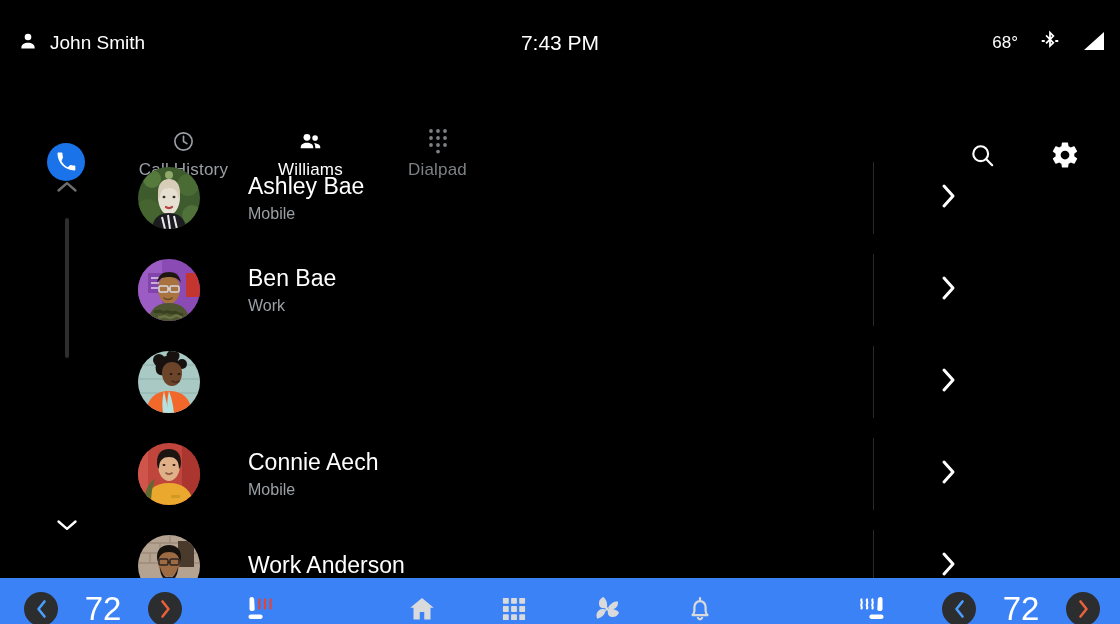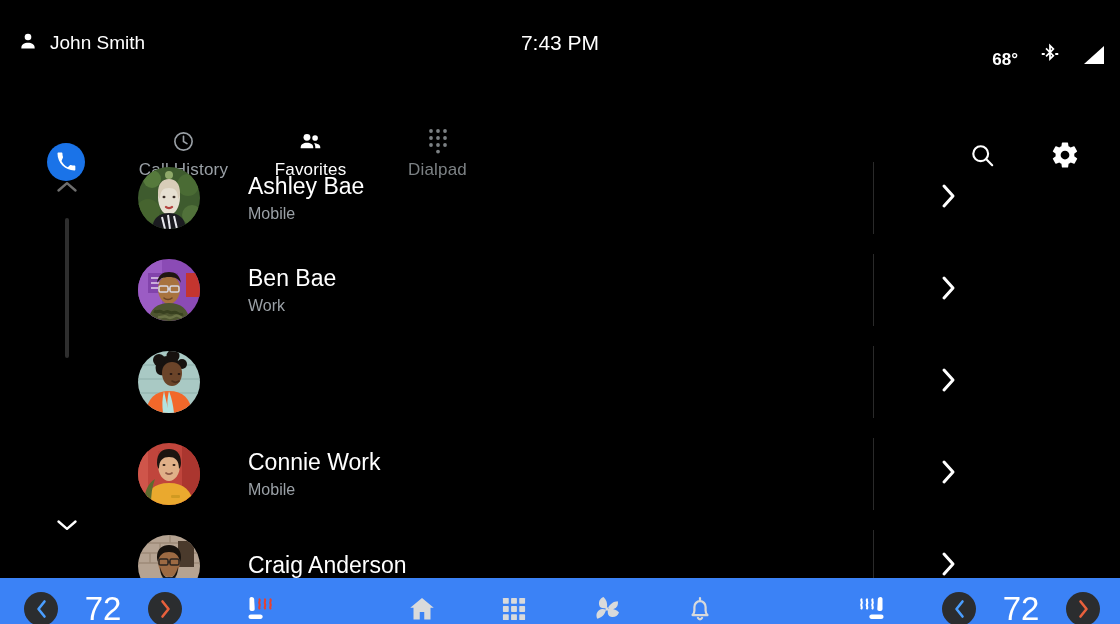--- a/index.html
+++ b/index.html
@@ -19,21 +19,21 @@
   }
   .sb-left { display:flex; align-items:center; gap:12px; padding-left:18px; }
   .sb-user-name { color:#fff; font-size:19px; }
   .sb-clock {
     position:absolute; left:0; right:0; top:0; height:54px;
     display:flex; align-items:center; justify-content:center;
     color:#fff; font-size:21px; pointer-events:none;text-align:right;
   }
   .sb-right {
     position:absolute; right:14px; top:0; height:54px;
-    display:flex; align-items:flex-end; gap:22px;font-weight:bold;
+    display:flex; align-items:center; gap:22px;
   }
   .sb-temp { color:#fff; font-size:17px; }
 
   
   .tabbar {
     position:absolute; top:54px; left:0; width:1120px; height:82px;
   }
   .phone-badge {
     position:absolute; left:47px; top:73px;
     width:38px; height:38px; border-radius:50%;
@@ -186,21 +186,21 @@
 
       <div class="tab active">
         <span class="tab-ico">
           <svg width="25" height="25" viewBox="0 0 24 24" fill="#ffffff">
             <circle cx="8.6" cy="8" r="3.3"></circle>
             <circle cx="16.4" cy="8.6" r="2.7"></circle>
             <path d="M2.6 17.4c0-2.7 2.7-4.2 6-4.2s6 1.5 6 4.2v1.1H2.6z"></path>
             <path d="M15.4 13.6c2.8.15 6 1.3 6 3.8v1.1h-4.8v-1.1c0-1.5-.45-2.8-1.2-3.8z"></path>
           </svg>
         </span>
-        <span class="tab-label">Favorites</span>
+        <span class="tab-label">Williams</span>
       </div>
 
 
       <div class="tab dimmer">
         <span class="tab-ico">
           <svg width="22" height="26" viewBox="0 0 22 26" fill="#7c8184">
             <circle cx="4" cy="3" r="1.9"></circle>
               <circle cx="11" cy="3" r="1.9"></circle>
               <circle cx="18" cy="3" r="1.9"></circle>
             <circle cx="4" cy="10" r="1.9"></circle>
@@ -358,21 +358,21 @@
           <path d="M19 20c0-10 5-14 12-14s12 4 12 14c0 3-1 5-2 6 0-9-4-12-10-12s-10 3-10 12c-1-1-2-3-2-6z" fill="#1c1410"></path>
           <ellipse cx="26" cy="22" rx="1.5" ry="1.1" fill="#2a1c14"></ellipse>
           <ellipse cx="36" cy="22" rx="1.5" ry="1.1" fill="#2a1c14"></ellipse>
           <path d="M28 30c1.6 1.2 4.4 1.2 6 0" stroke="#8f5a46" stroke-width="1.7" fill="none" stroke-linecap="round"></path>
           <path d="M6 62c2-14 10-22 25-22s23 8 25 22z" fill="#eaa92e"></path>
           <path d="M17 36c-3 8-4 16-4 26h-7c0-12 3-21 11-26z" fill="#5d6b2e"></path>
           <rect x="33" y="52" width="9" height="3" rx="1.2" fill="#d09a22"></rect>
         </svg>
       </div>
       <div class="row-text">
-        <div class="row-name">Connie Work</div>
+        <div class="row-name">Connie Aech</div>
         <div class="row-sub">Mobile</div>
       </div>
       <div class="row-divider"></div>
       <div class="row-chev">
         <span>
           <svg width="15" height="26" viewBox="0 0 15 26" fill="none" stroke="#ffffff" stroke-width="3" stroke-linecap="round" stroke-linejoin="round">
             <path d="M3 3l9 10-9 10"></path>
           </svg>
         </span>
       </div>
@@ -389,21 +389,21 @@
           <path d="M19 22c0-8 5-12 12-12s12 4 12 12c0 2-.5 4-1 5-1-7-5-10-11-10s-10 3-11 10c-.5-1-1-3-1-5z" fill="#17120e"></path>
           <path d="M22 32c2 7 5 11 9 11s7-4 9-11c0 8-3 13-9 13s-9-5-9-13z" fill="#17120e"></path>
           <rect x="21" y="24" width="9" height="6" rx="1.6" fill="none" stroke="#2a2420" stroke-width="1.5"></rect>
           <rect x="32" y="24" width="9" height="6" rx="1.6" fill="none" stroke="#2a2420" stroke-width="1.5"></rect>
           <path d="M30 27h2" stroke="#2a2420" stroke-width="1.5"></path>
           <path d="M8 62c2-13 10-20 23-20s21 7 23 20z" fill="#1e2430"></path>
           <path d="M18 48l6 14M30 46l-4 16M40 48l-5 14" stroke="#39414e" stroke-width="3" fill="none"></path>
         </svg>
       </div>
       <div class="row-text">
-        <div class="row-name">Craig Anderson</div>
+        <div class="row-name">Work Anderson</div>
         <div class="row-sub"></div>
       </div>
       <div class="row-divider"></div>
       <div class="row-chev">
         <span>
           <svg width="15" height="26" viewBox="0 0 15 26" fill="none" stroke="#ffffff" stroke-width="3" stroke-linecap="round" stroke-linejoin="round">
             <path d="M3 3l9 10-9 10"></path>
           </svg>
         </span>
       </div>

